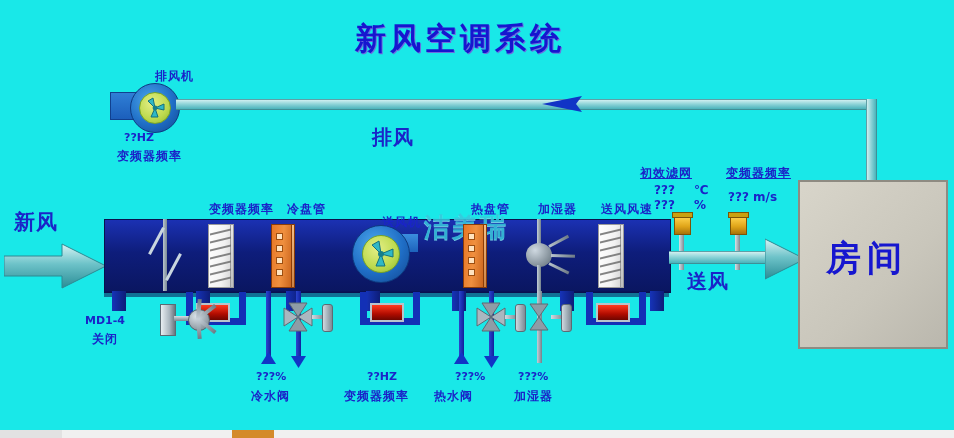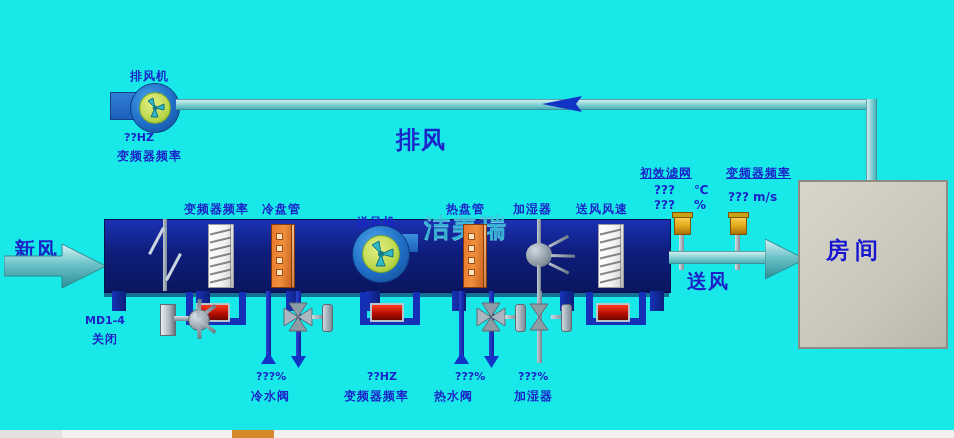--- a/index.html
+++ b/index.html
@@ -35,40 +35,40 @@
   #exh-hz2{left:117px;top:148px;font-size:12px;}
 
   
   #exh-duct{left:176px;top:99px;width:700px;height:9px;
     background:linear-gradient(180deg,#cfeff0 0%,#8ed4d8 45%,#49b3bb 100%);
     border-top:1px solid #5f9fa6;border-bottom:1px solid #3f8f96;}
   #exh-duct-down{left:866px;top:99px;width:9px;height:130px;
     background:linear-gradient(90deg,#cfeff0 0%,#8ed4d8 45%,#49b3bb 100%);
     border-left:1px solid #5f9fa6;border-right:1px solid #3f8f96;}
   #exh-arrow{left:536px;top:94px;}
-  #exh-text{left:396px;top:124px;font-size:24px;}
-
-  
-  #fresh-label{left:14px;top:236px;font-size:21px;}
+  #exh-text{left:372px;top:124px;font-size:20px;}
+
+  
+  #fresh-label{left:14px;top:208px;font-size:21px;}
   #fresh-arrow{left:4px;top:240px;}
 
   
   #ahu{left:104px;top:219px;width:565px;height:72px;
     background:linear-gradient(180deg,#1b31b3 0%,#0e1d7b 45%,#0a1660 100%);
     border:1px solid #09114d;}
   #ahu-shadow{left:104px;top:291px;width:565px;height:6px;background:#0a1050;opacity:.55;}
   .ahu-foot{position:absolute;top:291px;width:14px;height:20px;
     background:linear-gradient(90deg,#1633b8 0%,#0d1d78 100%);}
 
   #watermark{left:424px;top:210px;font-size:26px;color:#38c9dd;opacity:.85;
     font-family:"DejaVu Serif","Liberation Serif",serif;font-weight:bold;letter-spacing:2px;
     text-shadow:0 1px 0 #7fe4ee;}
 
   
-  .comp-label{font-size:12px;}
+  .comp-label{font-size:12px;margin-left:25px;}
 
   
   #damper-rod{left:163px;top:219px;width:4px;height:72px;
     background:linear-gradient(90deg,#b9c6cf,#7b8a95);}
   .damper-blade{position:absolute;width:3px;height:30px;background:#c9d6df;
     transform-origin:center;}
 
   
   .filt{position:absolute;width:24px;height:62px;
     background:linear-gradient(95deg,#ffffff 0%,#f2f2f2 58%,#cfcfcf 100%);
@@ -142,37 +142,38 @@
 
   
   #sup-duct{left:669px;top:251px;width:100px;height:11px;
     background:linear-gradient(180deg,#cfeff0 0%,#8ed4d8 45%,#49b3bb 100%);
     border-top:1px solid #5f9fa6;border-bottom:1px solid #3f8f96;}
   #sup-arrow{left:765px;top:237px;}
   #sup-text{left:687px;top:268px;font-size:20px;}
   #room{left:798px;top:180px;width:146px;height:165px;
     background:linear-gradient(135deg,#d8d5ca 0%,#c9c6bb 60%,#bab7ad 100%);
     border:2px solid #8e8b82;}
-  #room-label{left:826px;top:235px;font-size:23px;color:#1616cf;font-weight:bold;
+  #room-label{left:826px;top:235px;font-size:35px;color:#1616cf;font-weight:bold;
     font-family:"DejaVu Serif","Liberation Serif",serif;letter-spacing:6px;}
 
   
   .cap-v{font-size:11px;letter-spacing:0;}
   .cap-n{font-size:12px;}
 
   
   #bottom-strip{left:0;top:430px;width:954px;height:8px;background:#f0f0f0;}
   #bs1{left:0;top:430px;width:62px;height:8px;background:#e2e2e2;}
   #bs2{left:232px;top:430px;width:42px;height:8px;background:#d48a2a;}
 </style>
 </head>
 <body>
 
 <div id="stage">
 
+  <div class="abs cn" id="title">新风空调系统</div>
 
   <div class="abs cn comp-label" id="exh-label">排风机</div>
   <div class="abs" id="exh-box"></div>
   <div class="abs" id="exh-circle"></div>
   <div class="abs" id="exh-inner">
     <svg width="30" height="30" viewBox="0 0 30 30">
       <g fill="#2fb8c6" stroke="#15707c" stroke-width="1">
         <path d="M15 15 L8 8 L13 5 Z"></path>
         <path d="M15 15 L24 11 L24 17 Z"></path>
         <path d="M15 15 L11 24 L18 24 Z"></path>

